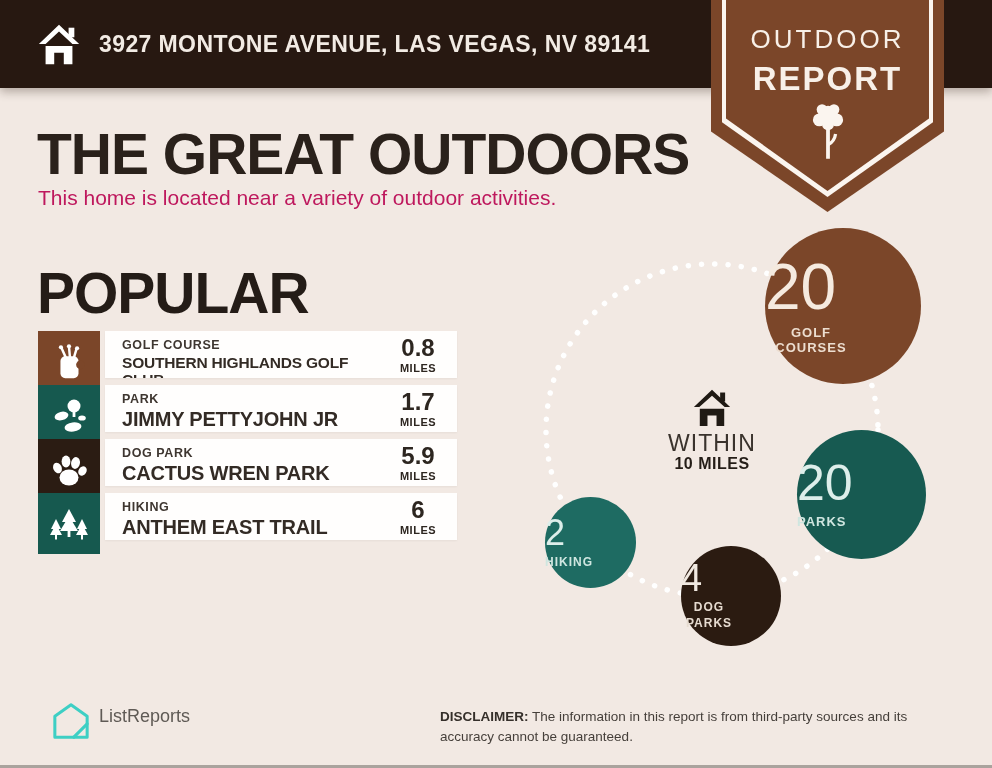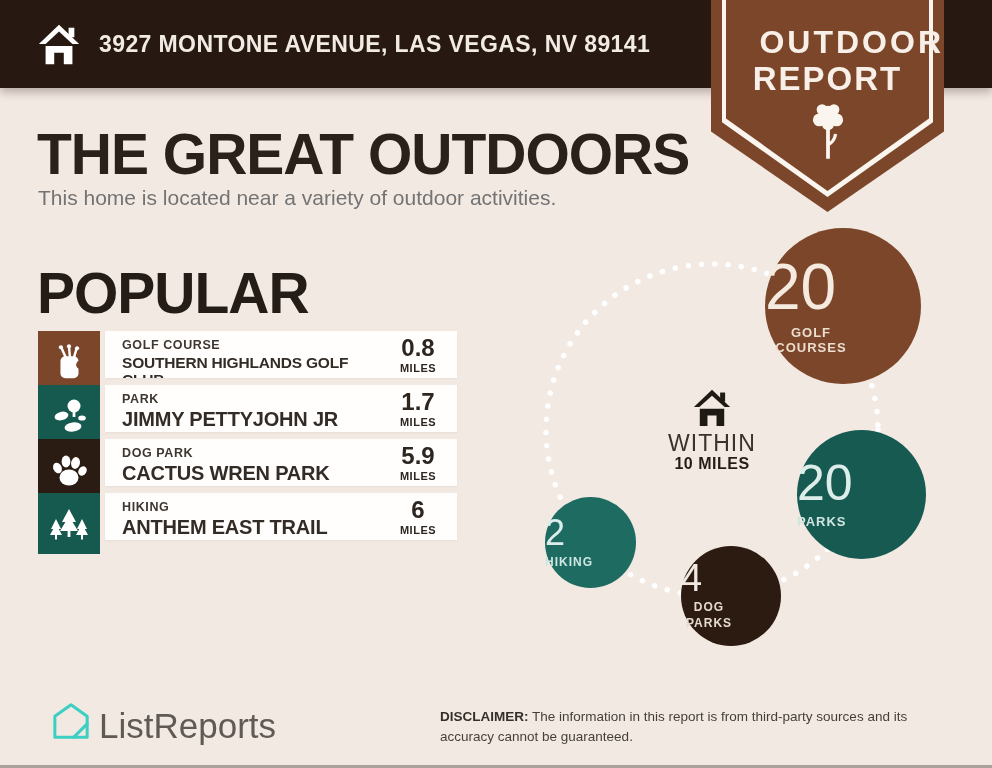--- a/index.html
+++ b/index.html
@@ -13,28 +13,28 @@
     box-shadow:0 4px 9px rgba(40,24,13,.30); z-index:4; }
   .header-address { color:#f2ebe4; font-size:23px; font-weight:600; letter-spacing:.4px; margin-left:17px; }
 
   
   .badge { position:absolute; left:711px; top:0; width:233px; height:212px; z-index:6; }
   .badge .ly { position:absolute; clip-path:polygon(0 0,100% 0,100% 62%,50% 100%,0 62%); }
   .badge .ly1 { inset:0; background:#7b4629; }
   .badge .ly2 { left:11px; right:11px; top:0; bottom:15px; background:#fbf5ef; }
   .badge .ly3 { left:15px; right:15px; top:0; bottom:21px; background:#7b4629; }
   .badge-text { position:absolute; width:100%; text-align:center; color:#f8f0e8; }
-  .badge-line1 { top:24px; font-size:32px; font-weight:700; letter-spacing:3px;text-align:right; }
+  .badge-line1 { top:24px; font-size:26px; font-weight:400; letter-spacing:3px; }
   .badge-line2 { top:60px; font-size:33px; font-weight:700; letter-spacing:2px; }
   .badge-tree { position:absolute; left:50%; top:99px; transform:translateX(-50%); }
 
   
   .page-title { position:absolute; left:37px; top:121px; font-size:57px; font-weight:700;
     letter-spacing:-1px; color:#2a211b; }
-  .page-subtitle { position:absolute; left:38px; top:186px; font-size:21px; color:#737373; }
+  .page-subtitle { position:absolute; left:38px; top:186px; font-size:21px; color:#be185d; }
 
   
   .popular-heading { position:absolute; left:37px; top:260px; font-size:57px; font-weight:700;
     letter-spacing:-1px; color:#241c17; }
   .popular-list { position:absolute; left:38px; top:331px; width:419px; }
   .row { display:flex; height:47px; margin-bottom:7px; }
   .tile { flex:0 0 62px; height:61px; display:flex; align-items:center; justify-content:center; }
   .tile-golf { background:#7b4629; }
   .tile-park { background:#16594f; }
   .tile-dog  { background:#2b1c13; }
@@ -69,21 +69,21 @@
   .stat-dog .stat-val { font-size:38px; }
   .stat-dog .stat-lab { font-size:12px; width:56px; margin-top:4px; line-height:1.3; color:#e6dbd0; }
   .center-house { position:absolute; left:692px; top:388px; z-index:2; }
   .within-1 { position:absolute; left:612px; top:430px; width:200px; text-align:center;
     font-size:23px; letter-spacing:1px; color:#3a332d; z-index:2; }
   .within-2 { position:absolute; left:612px; top:455px; width:200px; text-align:center;
     font-size:16px; font-weight:700; letter-spacing:.5px; color:#241d17; z-index:2; }
 
   
   .logo-icon { position:absolute; left:52px; top:702px; }
-  .brand { position:absolute; left:99px; top:706px; font-size:35px; color:#5f5a55; }
+  .brand { position:absolute; left:99px; top:706px; font-size:18px; color:#5f5a55; }
   .watermark { position:absolute; left:7px; top:729px; font-size:28px; color:#4e4844; letter-spacing:.5px; }
   .disclaimer { position:absolute; left:440px; top:707px; width:520px; font-size:13.5px;
     line-height:1.45; color:#453f3a; }
   .disclaimer b { font-weight:700; color:#352f2a; }
   .bottom-line { position:absolute; left:0; bottom:0; width:992px; height:3px; background:#aaa39d; }
 </style>
 </head>
 <body>
 
 <div class="page">

